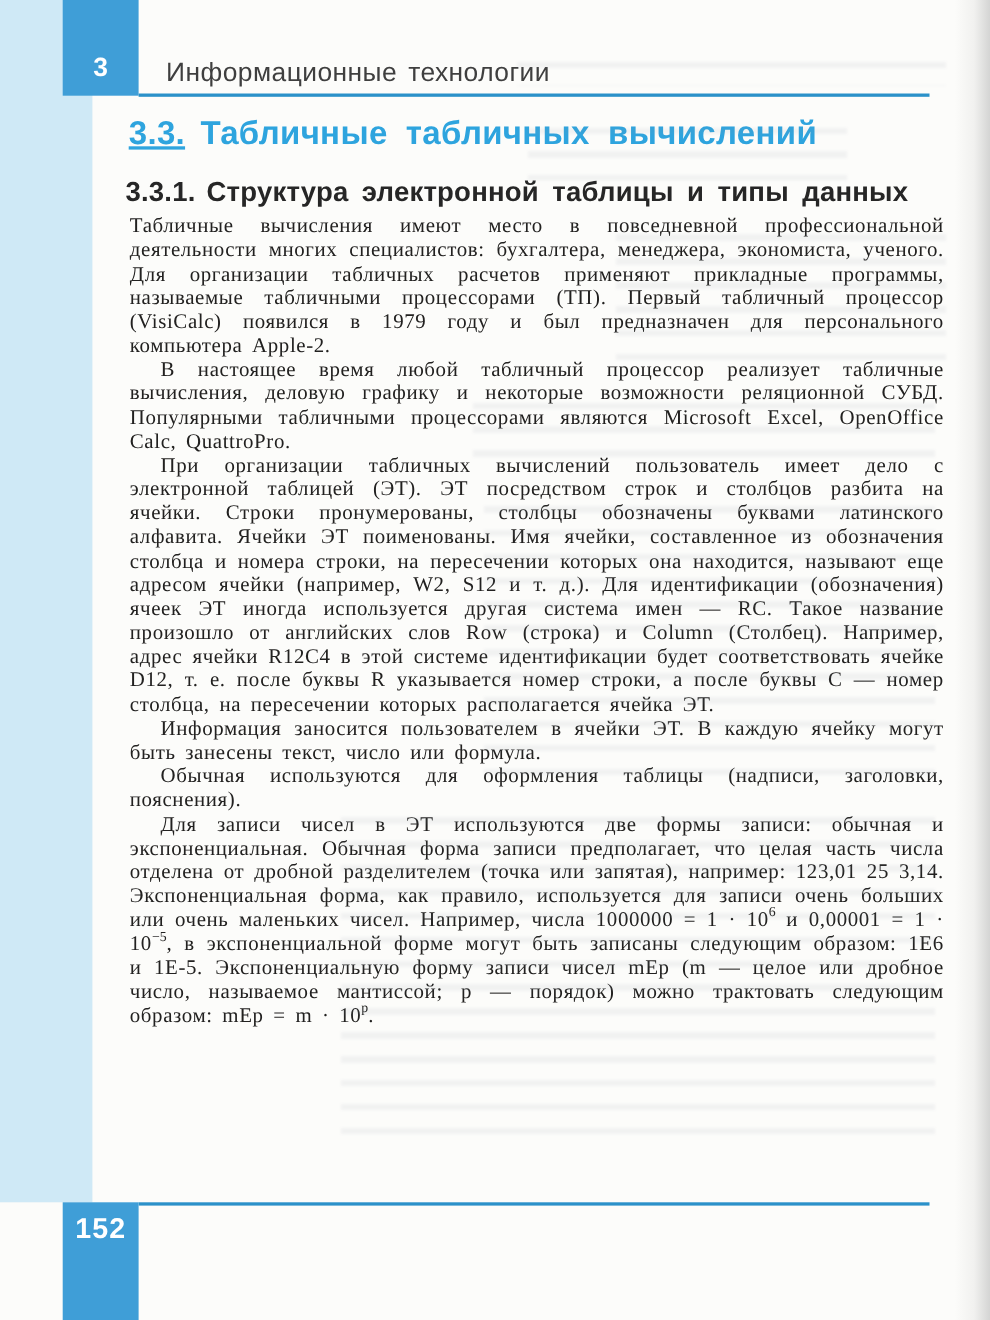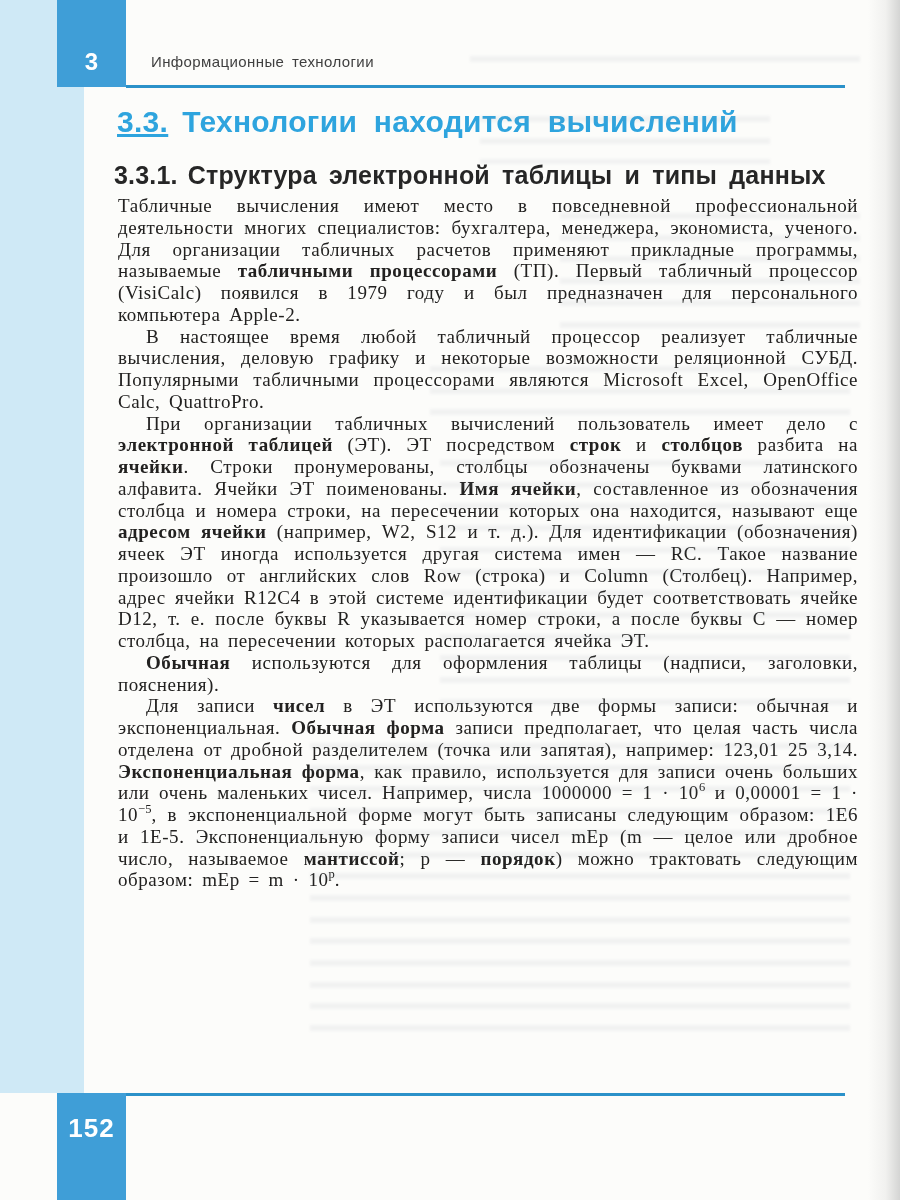--- a/index.html
+++ b/index.html
@@ -22,21 +22,21 @@
     background:var(--margin_blue,#cfe9f6);
   }
   .chapter-box{
     position:absolute;left:57px;top:0;width:69px;height:87px;
     background:var(--accent_blue,#3f9ed7);
     display:flex;align-items:flex-end;justify-content:center;
     color:#fff;font-weight:bold;font-size:24px;padding-bottom:11px;box-sizing:border-box;
   }
   .running-header{
     position:absolute;left:151px;top:53px;
-    font-size:15px;color:var(--header_text,#3f3f3f);letter-spacing:.4px;word-spacing:3px;
+    font-size:24px;color:var(--header_text,#3f3f3f);letter-spacing:.4px;word-spacing:3px;
   }
   .header-rule{
     position:absolute;left:126px;top:85px;width:719px;height:3px;
     background:var(--rule_blue,#2b91c9);
   }
   .section-title{
     position:absolute;left:117px;top:105px;margin:0;
     font-size:30px;font-weight:bold;color:var(--title_blue,#2ea4de);
     letter-spacing:.3px;word-spacing:8px;white-space:nowrap;
   }
@@ -48,32 +48,32 @@
   }
   .subsection-title .num{margin-right:10px;}
   .body-text{
     position:absolute;left:118px;top:195px;width:740px;
     font-family:"Liberation Serif","DejaVu Serif",serif;
     font-size:19px;line-height:21.75px;color:var(--body_text,#222120);
     text-align:justify;letter-spacing:.55px;word-spacing:3.5px;
   }
   .para{margin:0;}
   .para.indent{text-indent:28px;}
-  .b{font-weight:bold;}
+  .b{font-weight:normal;}
   .i{}
   sup{font-size:66%;line-height:0;position:relative;top:-1px;letter-spacing:0;}
   .footer-rule{
     position:absolute;left:126px;top:1093px;width:719px;height:3px;
     background:var(--rule_blue,#2b91c9);
   }
   .page-number-box{
     position:absolute;left:57px;top:1093px;width:69px;height:107px;
     background:var(--accent_blue,#3f9ed7);
     display:flex;justify-content:center;align-items:flex-start;
-    color:#fff;font-weight:bold;font-size:26px;padding-top:20px;box-sizing:border-box;
+    color:#fff;font-weight:bold;font-size:26px;padding-top:8px;box-sizing:border-box;
     letter-spacing:1px;
   }
   .right-shadow{
     position:absolute;right:0;top:0;width:32px;height:1200px;pointer-events:none;
     background:linear-gradient(to right,rgba(110,110,110,0) 0%,rgba(110,110,110,.08) 55%,rgba(70,72,74,.22) 100%);
   }
   
   .bleed{
     position:absolute;pointer-events:none;filter:blur(1.6px);opacity:.32;
     background:repeating-linear-gradient(
@@ -97,28 +97,29 @@
   <div class="margin-strip"></div>
 
   <div class="chapter-box">
     <span>3</span>
   </div>
 
   <div class="running-header">Информационные технологии</div>
 
   <div class="header-rule"></div>
 
-  <h1 class="section-title"><span class="num">3.3.</span><span>Технологии находится вычислений</span></h1>
+  <h1 class="section-title"><span class="num">3.3.</span><span>Табличные табличных вычислений</span></h1>
 
   <h2 class="subsection-title"><span class="num">3.3.1.</span><span>Структура электронной таблицы и типы данных</span></h2>
 
   <main class="body-text">
       <p class="para"><span>Табличные вычисления имеют место в повседневной профессиональной деятельности многих специалистов: бухгалтера, менеджера, экономиста, ученого. Для организации табличных расчетов применяют прикладные программы, называемые </span><span class="b">табличными процессорами</span><span> (ТП). Первый табличный процессор (VisiCalc) появился в 1979 году и был предназначен для персонального компьютера Apple-2.</span></p>
       <p class="para indent"><span>В настоящее время любой табличный процессор реализует табличные вычисления, деловую графику и некоторые возможности реляционной СУБД. </span><span class="i">Популярными табличными процессорами являются</span><span> Microsoft Excel, OpenOffice Calc, QuattroPro.</span></p>
       <p class="para indent"><span>При организации табличных вычислений пользователь имеет дело с </span><span class="b">электронной таблицей</span><span> (ЭТ). ЭТ посредством </span><span class="b">строк</span><span> и </span><span class="b">столбцов</span><span> разбита на </span><span class="b">ячейки</span><span>. Строки пронумерованы, столбцы обозначены буквами латинского алфавита. Ячейки ЭТ поименованы. </span><span class="b">Имя ячейки</span><span>, составленное из обозначения столбца и номера строки, на пересечении которых она находится, называют еще </span><span class="b">адресом ячейки</span><span> (например, W2, S12 и т. д.). Для идентификации (обозначения) ячеек ЭТ иногда используется другая система имен — RC. Такое название произошло от английских слов </span><span class="i">Row</span><span> (строка) и </span><span class="i">Column</span><span> (Столбец). Например, адрес ячейки R12C4 в этой системе идентификации будет соответствовать ячейке D12, т. е. после буквы R указывается номер строки, а после буквы C — номер столбца, на пересечении которых располагается ячейка ЭТ.</span></p>
+      <p class="para indent"><span>Информация заносится пользователем в ячейки ЭТ. В каждую ячейку могут быть занесены текст, число или формула.</span></p>
       <p class="para indent"><span class="b">Обычная</span><span> используются для оформления таблицы (надписи, заголовки, пояснения).</span></p>
       <p class="para indent"><span>Для записи </span><span class="b">чисел</span><span> в ЭТ используются две формы записи: обычная и экспоненциальная. </span><span class="b">Обычная форма</span><span> записи предполагает, что целая часть числа отделена от дробной разделителем (точка или запятая), например: 123,01 25 3,14. </span><span class="b">Экспоненциальная форма</span><span>, как правило, используется для записи очень больших или очень маленьких чисел. Например, числа 1000000 = 1 · 10</span><sup>6</sup><span> и 0,00001 = 1 · 10</span><sup>−5</sup><span>, в экспоненциальной форме могут быть записаны следующим образом: 1Е6 и 1Е-5. Экспоненциальную форму записи чисел </span><span class="i">m</span><span>Е</span><span class="i">p</span><span> (</span><span class="i">m</span><span> — целое или дробное число, называемое </span><span class="b">мантиссой</span><span>; </span><span class="i">p</span><span> — </span><span class="b">порядок</span><span>) можно трактовать следующим образом: </span><span class="i">m</span><span>Е</span><span class="i">p</span><span> = </span><span class="i">m</span><span> · 10</span><sup class="i">p</sup><span>.</span></p>
     </main>
 
   <div class="footer-rule"></div>
 
   <div class="page-number-box">
     <span>152</span>
   </div>
 

